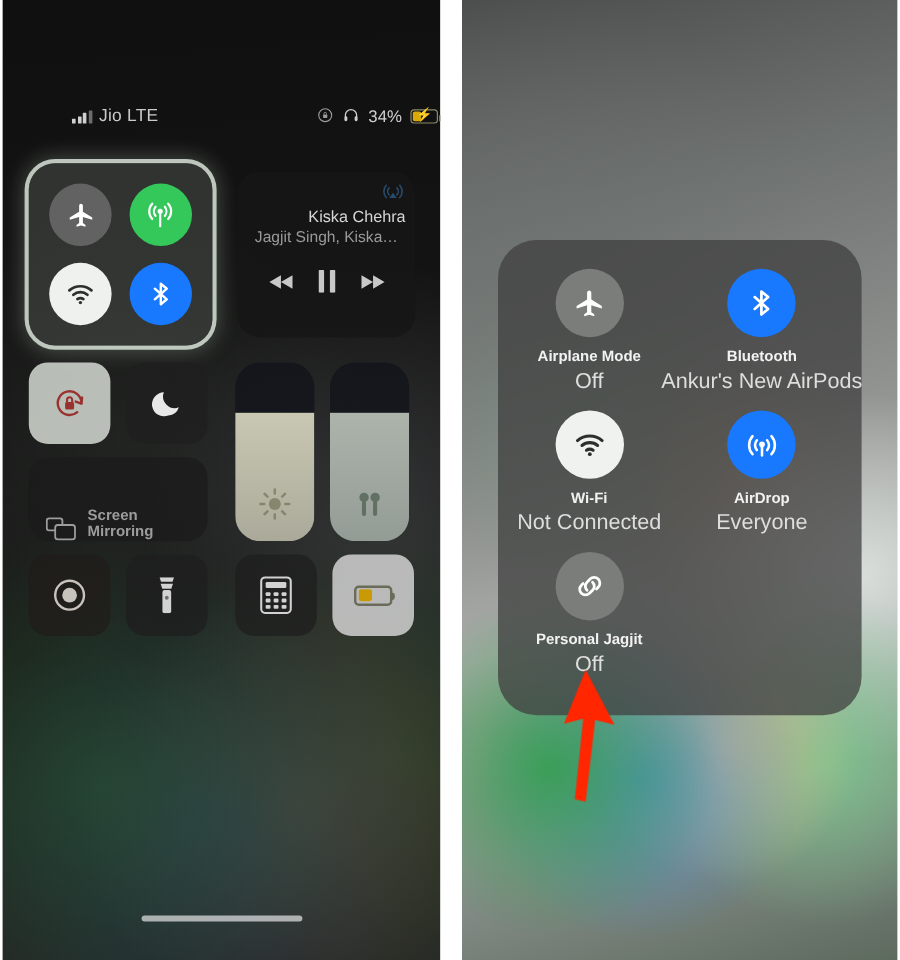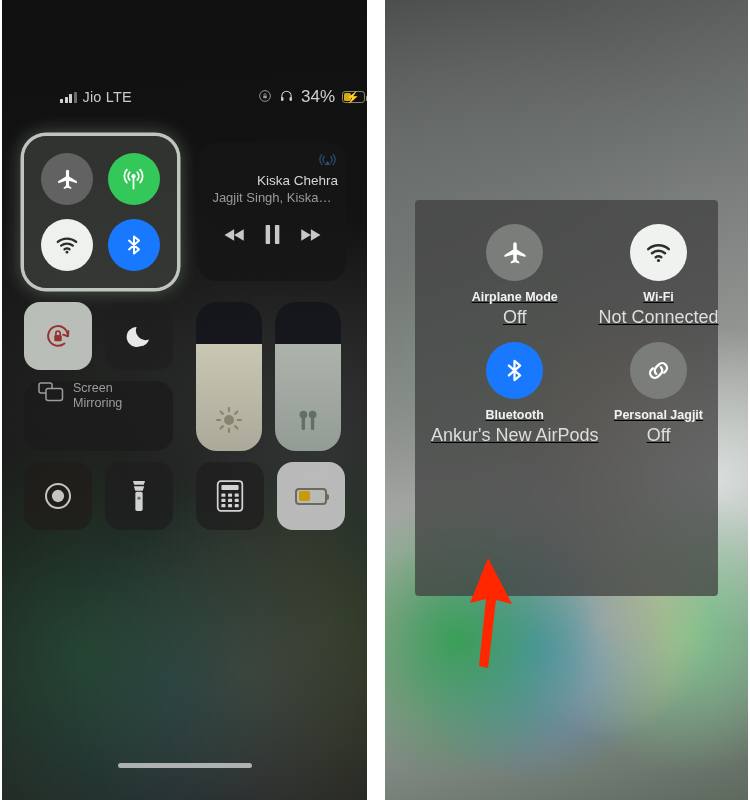--- a/index.html
+++ b/index.html
@@ -50,21 +50,21 @@
     display:flex; align-items:center; justify-content:space-between;
     padding:0 30px; color:#cfd0cf; font-size:14px;margin-left:28px;
   }
   .sb-left { display:flex; align-items:center; gap:6px; }
   .bars { display:flex; align-items:flex-end; gap:1.5px; height:11px; }
   .bars i { display:block; width:3px; background:#cfd0cf; border-radius:0.5px; }
   .bars i:nth-child(1){height:4px}.bars i:nth-child(2){height:6px}
   .bars i:nth-child(3){height:8.5px}.bars i:nth-child(4){height:11px;background:#6b6c6b}
   .carrier { font-size:14.5px; letter-spacing:.2px; color:#c9cac9; }
   .sb-right { display:flex; align-items:center; gap:7px; }
-  .pct { font-size:17px; color:#cfd0cf; }
+  .pct { font-size:14px; color:#cfd0cf; }
   .batt { position:relative; width:23px; height:12px; border:1.3px solid #8a8a6a; border-radius:3.2px; }
   .batt::after { content:""; position:absolute; right:-3.5px; top:3.5px; width:2px; height:5px; background:#8a8a6a; border-radius:0 1px 1px 0; }
   .batt .fill { position:absolute; left:1px; top:1px; bottom:1px; width:34%; background:#d9a908; border-radius:1.6px; }
   .batt .bolt { position:absolute; left:50%; top:50%; transform:translate(-50%,-50%); font-size:11px; color:#e9e9e9; line-height:1; }
 
   
   #connectivity-module {
     position:absolute; left:22px; top:136px; width:153px; height:152px;
     border-radius:22px;
     background:rgba(72,76,72,0.58);
@@ -93,21 +93,21 @@
 
   
   .sq { position:absolute; border-radius:16px; display:flex; align-items:center; justify-content:center; }
   #rotation-lock-toggle { left:22px; top:302px; width:68px; height:68px; background:rgba(225,230,222,0.80); }
   #dnd-toggle          { left:103px; top:302px; width:68px; height:68px; background:rgba(30,30,30,0.72); }
 
   
   #screen-mirroring-module {
     position:absolute; left:22px; top:381px; width:149px; height:70px;
     border-radius:17px; background:rgba(26,26,26,0.72);
-    display:flex; align-items:flex-start; gap:9px; padding:0 14px;
+    display:flex; align-items:flex-end; gap:9px; padding:0 14px;font-weight:bold;
   }
   .sm-label { color:#9c9c9c; font-size:12.5px; line-height:1.18; }
 
   
   .slider { position:absolute; width:66px; height:149px; border-radius:21px; overflow:hidden; background:rgba(18,20,26,0.80); }
   #brightness-slider { left:194px; top:302px; }
   #volume-slider     { left:273px; top:302px; }
   .slider .track-fill { position:absolute; left:0; right:0; bottom:0; }
   #brightness-slider .track-fill { height:72%; background:linear-gradient(180deg,rgba(226,224,200,0.88),rgba(208,206,185,0.80)); }
   #volume-slider .track-fill { height:72%; background:linear-gradient(180deg,rgba(205,214,203,0.82),rgba(186,196,186,0.76)); }
@@ -118,24 +118,23 @@
   #screen-record-toggle { left:22px;  background:rgba(32,28,26,0.74); }
   #flashlight-toggle    { left:103px; background:rgba(30,30,30,0.74); }
   #calculator-button    { left:194px; background:rgba(30,30,30,0.74); }
   #low-power-toggle     { left:275px; background:rgba(216,216,216,0.82); }
 
   .home-indicator { position:absolute; left:50%; transform:translateX(-50%); bottom:32px; width:134px; height:5px; border-radius:3px; background:rgba(225,225,225,0.72); }
 
   
   #expanded-connectivity-panel {
     position:absolute; left:30px; top:200px; width:303px; height:396px;
-    border-radius:4px; background:rgba(62,62,62,0.74); backdrop-filter:blur(26px);
+    border-radius:32px; background:rgba(62,62,62,0.74); backdrop-filter:blur(26px);
     display:grid; grid-template-columns:1fr 1fr; grid-template-rows:repeat(3,1fr);
     padding:24px 16px 18px;
-    text-decoration:underline;
   }
   .exp-cell { display:flex; flex-direction:column; align-items:center; justify-content:flex-start; }
   .exp-circ { width:57px; height:57px; border-radius:50%; display:flex; align-items:center; justify-content:center; margin-bottom:9px; }
   .exp-title { color:#f2f2f2; font-size:12.5px; font-weight:bold; line-height:1.2; white-space:nowrap; }
   .exp-sub { color:#dedede; font-size:18px; margin-top:2px; line-height:1.2; white-space:nowrap; }
 
   #airdrop-callout-arrow { position:absolute; left:452px; top:556px; }
 </style>
 </head>
 <body>
@@ -336,42 +335,54 @@
           <svg width="28" height="28" viewBox="0 0 24 24" fill="#ffffff">
             <path d="M21 15.5v-1.8l-7.5-4.6V4.3c0-.9-.7-1.6-1.5-1.6s-1.5.7-1.5 1.6v4.8L3 13.7v1.8l7.5-2.3v4.9l-2.1 1.5v1.4l3.6-1 3.6 1v-1.4l-2.1-1.5v-4.9L21 15.5z"></path>
           </svg>
         </div>
         <div class="exp-title">Airplane Mode</div>
         <div class="exp-sub">Off</div>
       </div>
 
 
       <div class="exp-cell">
+        <div class="exp-circ" style="background:#1879ff;">
+          <svg width="27" height="27" viewBox="0 0 24 24" fill="none" stroke="#ffffff" stroke-width="2" stroke-linejoin="round" stroke-linecap="round">
+            <path d="M7 7.6l10 8.8L12 20.5V3.5l5 4.1-10 8.8"></path>
+          </svg>
+        </div>
+        <div class="exp-title">Bluetooth</div>
+        <div class="exp-sub">Ankur's New AirPods</div>
+      </div>
+
+      <div class="exp-cell">
         <div class="exp-circ" style="background:#f0f2f0;">
           <svg width="29" height="29" viewBox="0 0 24 24" fill="none" stroke="#2e2e2e" stroke-width="2.1" stroke-linecap="round">
             <path d="M3.5 9.2a13 13 0 0117 0"></path>
             <path d="M6.6 12.6a8.4 8.4 0 0110.8 0"></path>
             <path d="M9.7 15.9a4 4 0 014.6 0"></path>
             <circle cx="12" cy="18.6" r="1.3" fill="#2e2e2e" stroke="none"></circle>
           </svg>
         </div>
         <div class="exp-title">Wi-Fi</div>
         <div class="exp-sub">Not Connected</div>
       </div>
 
       <div class="exp-cell">
         <div class="exp-circ" style="background:#1879ff;">
-          <svg width="27" height="27" viewBox="0 0 24 24" fill="none" stroke="#ffffff" stroke-width="2" stroke-linejoin="round" stroke-linecap="round">
-            <path d="M7 7.6l10 8.8L12 20.5V3.5l5 4.1-10 8.8"></path>
-          </svg>
-        </div>
-        <div class="exp-title">Bluetooth</div>
-        <div class="exp-sub">Ankur's New AirPods</div>
-      </div>
-
+          <svg width="30" height="30" viewBox="0 0 24 24" fill="none" stroke="#ffffff" stroke-width="1.7" stroke-linecap="round">
+            <path d="M8.6 15.3a5 5 0 010-6.6M15.4 8.7a5 5 0 010 6.6"></path>
+            <path d="M5.7 18a9 9 0 010-12M18.3 6a9 9 0 010 12"></path>
+            <circle cx="12" cy="11.4" r="1.9" fill="#ffffff" stroke="none"></circle>
+            <path d="M12 13.3v5.6"></path>
+          </svg>
+        </div>
+        <div class="exp-title">AirDrop</div>
+        <div class="exp-sub">Everyone</div>
+      </div>
 
       <div class="exp-cell">
         <div class="exp-circ" style="background:#7b7d7b;">
           <svg width="29" height="29" viewBox="0 0 24 24" fill="none" stroke="#ffffff" stroke-width="1.9" stroke-linecap="round">
             <path d="M13.9 9.2a3.9 3.9 0 010 5.6l-2.1 2.1a3.9 3.9 0 01-5.6-5.6l1.2-1.2"></path>
             <path d="M10.1 14.8a3.9 3.9 0 010-5.6l2.1-2.1a3.9 3.9 0 015.6 5.6l-1.2 1.2"></path>
           </svg>
         </div>
         <div class="exp-title">Personal Jagjit</div>
         <div class="exp-sub">Off</div>

